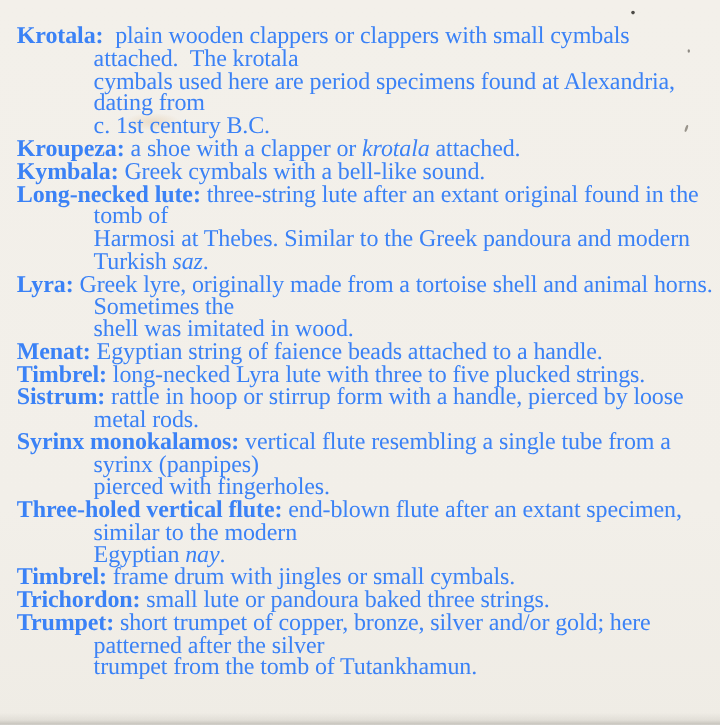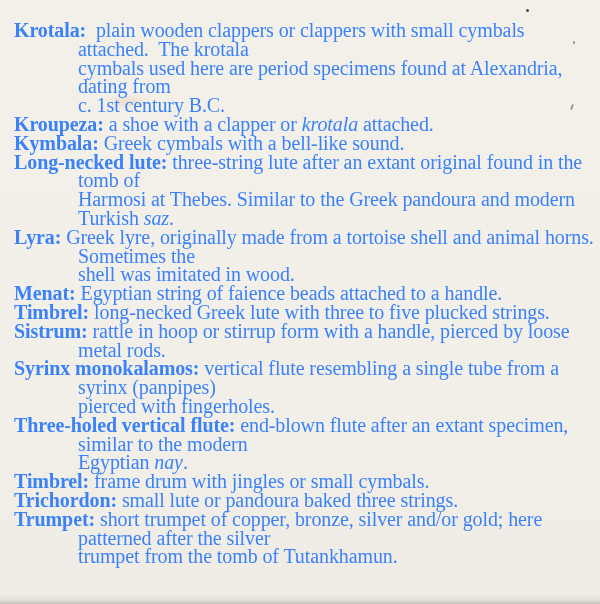--- a/index.html
+++ b/index.html
@@ -77,21 +77,21 @@
       <p class="entry"><span class="term">Krotala:</span><span class="def">  plain wooden clappers or clappers with small cymbals attached.  The krotala
 cymbals used here are period specimens found at Alexandria, dating from
 c. 1st century B.C.</span></p>
       <p class="entry"><span class="term">Kroupeza:</span><span class="def"> a shoe with a clapper or </span><span class="def italic">krotala</span><span class="def"> attached.</span></p>
       <p class="entry"><span class="term">Kymbala:</span><span class="def"> Greek cymbals with a bell-like sound.</span></p>
       <p class="entry"><span class="term">Long-necked lute:</span><span class="def"> three-string lute after an extant original found in the tomb of
 Harmosi at Thebes. Similar to the Greek pandoura and modern Turkish </span><span class="def italic">saz</span><span class="def">.</span></p>
       <p class="entry"><span class="term">Lyra:</span><span class="def"> Greek lyre, originally made from a tortoise shell and animal horns.  Sometimes the
 shell was imitated in wood.</span></p>
       <p class="entry"><span class="term">Menat:</span><span class="def"> Egyptian string of faience beads attached to a handle.</span></p>
-      <p class="entry"><span class="term">Timbrel:</span><span class="def"> long-necked Greek lute with three to five plucked strings.</span></p>
+      <p class="entry"><span class="term">Timbrel:</span><span class="def"> long-necked Lyra lute with three to five plucked strings.</span></p>
       <p class="entry"><span class="term">Sistrum:</span><span class="def"> rattle in hoop or stirrup form with a handle, pierced by loose metal rods.</span></p>
       <p class="entry"><span class="term">Syrinx monokalamos:</span><span class="def"> vertical flute resembling a single tube from a syrinx (panpipes)
 pierced with fingerholes.</span></p>
       <p class="entry"><span class="term">Three-holed vertical flute:</span><span class="def"> end-blown flute after an extant specimen, similar to the modern
 Egyptian </span><span class="def italic">nay</span><span class="def">.</span></p>
       <p class="entry"><span class="term">Timbrel:</span><span class="def"> frame drum with jingles or small cymbals.</span></p>
       <p class="entry"><span class="term">Trichordon:</span><span class="def"> small lute or pandoura baked three strings.</span></p>
       <p class="entry"><span class="term">Trumpet:</span><span class="def"> short trumpet of copper, bronze, silver and/or gold; here patterned after the silver
 trumpet from the tomb of Tutankhamun.</span></p>
     </div>

